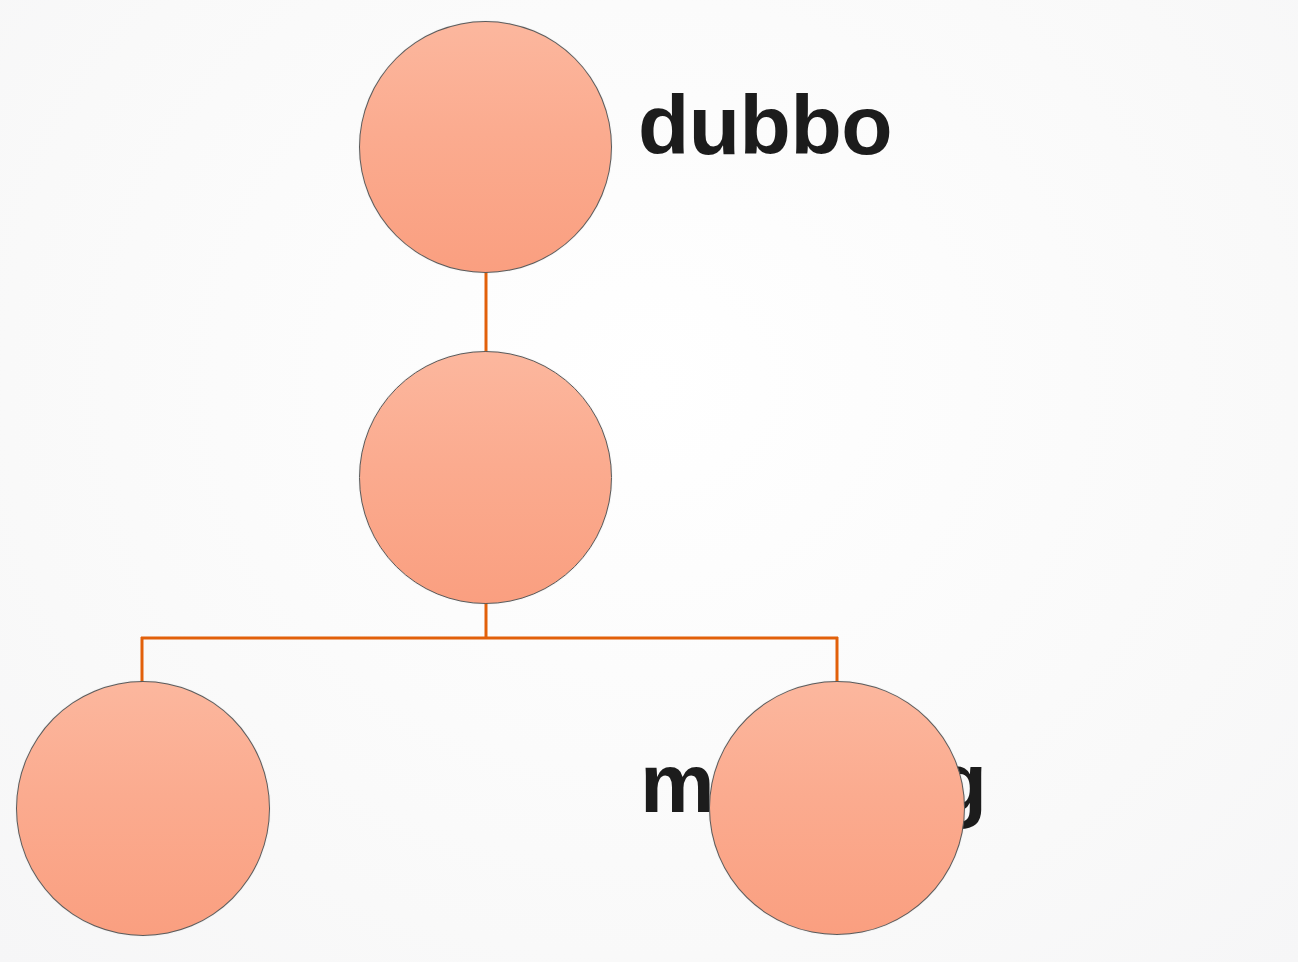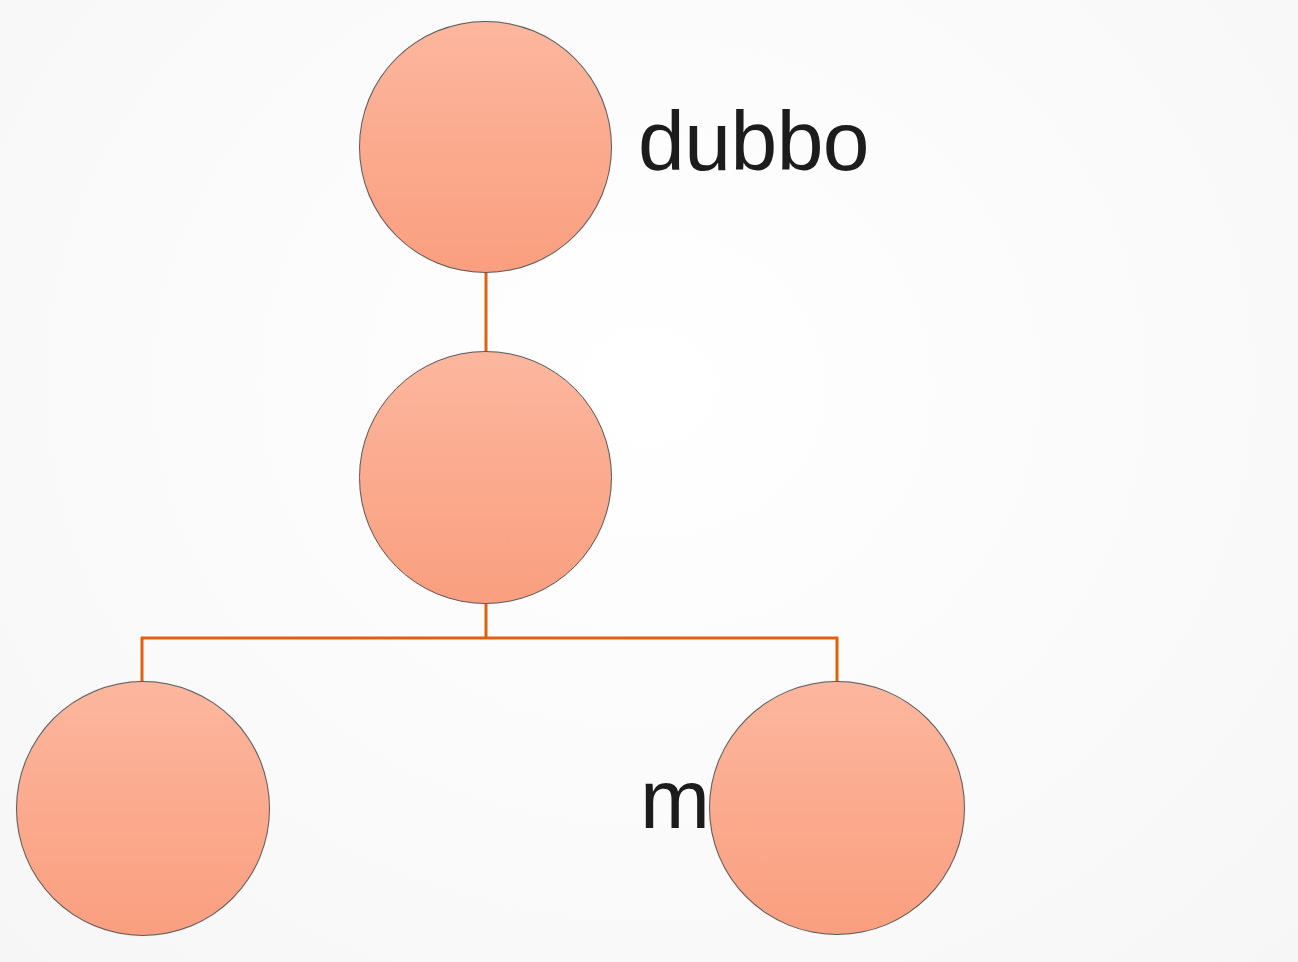--- a/index.html
+++ b/index.html
@@ -41,24 +41,23 @@
     border-radius: 50%;
     background: linear-gradient(180deg, #fcb79e 0%, #fbab8f 45%, #fa9f80 100%);
     border: 1px solid #5a5a5a;
     box-sizing: border-box;
     box-shadow: 0 0 1px rgba(120,120,120,0.45);
   }
   .node-label {
     position: absolute;
     white-space: nowrap;
     color: #1c1c1c;
-    font-weight: 400;
+    font-weight: 700;
     line-height: 1;
     letter-spacing: -0.5px;
-    margin-top: 16px;
   }
   
   .n-dubbo .node-circle   { width: 253px; height: 252px; }
   .n-mapping .node-circle { width: 253px; height: 253px; }
   .n-service1 .node-circle{ width: 254px; height: 255px; }
   .n-service2 .node-circle{ width: 256px; height: 254px; }
 
   .n-dubbo    { left: 359px;  top: 21px;  width: 253px; height: 252px; }
   .n-mapping  { left: 359px;  top: 351px; width: 253px; height: 253px; }
   .n-service1 { left: 16px;   top: 681px; width: 254px; height: 255px; }

